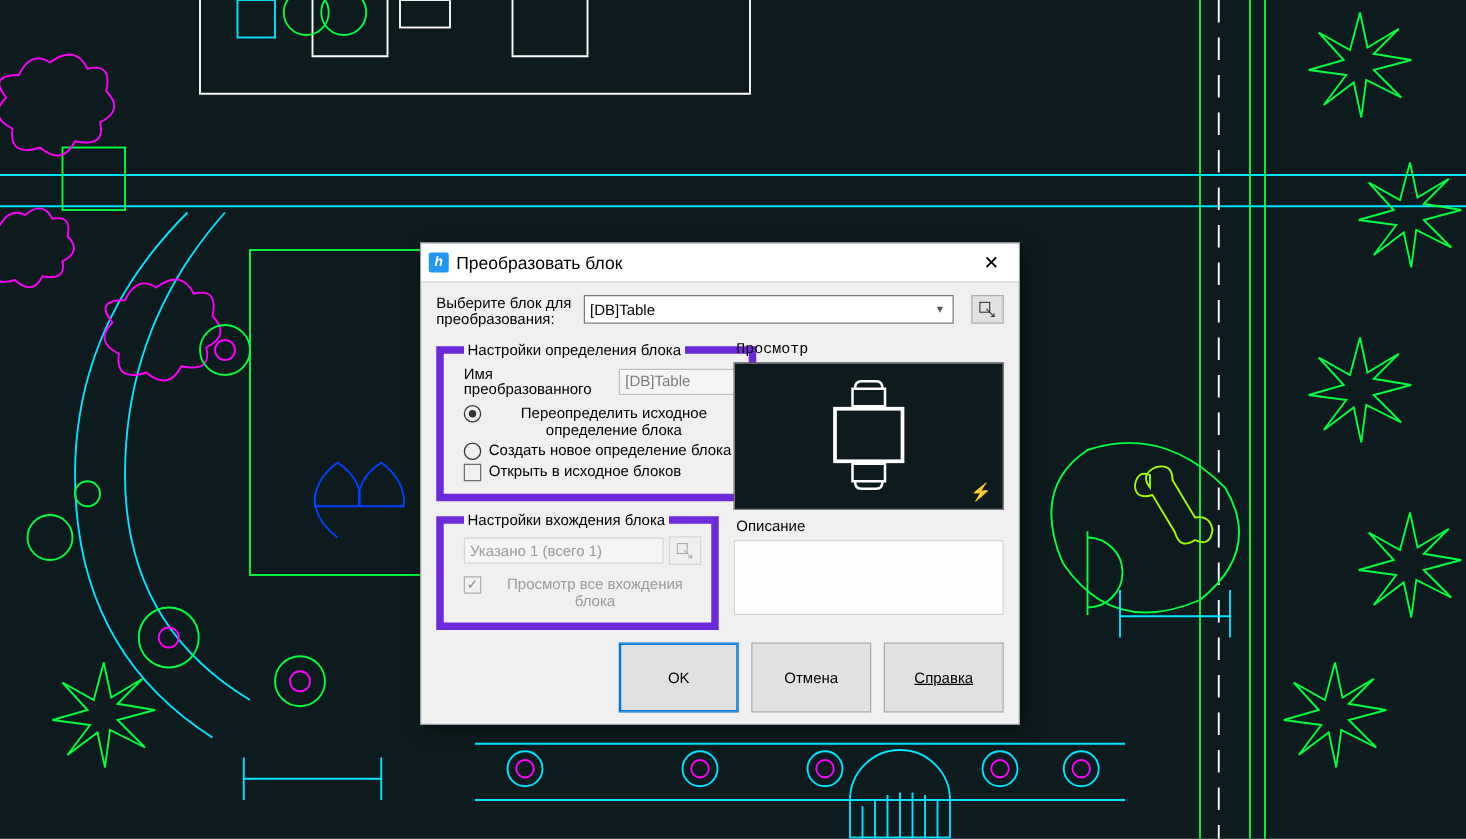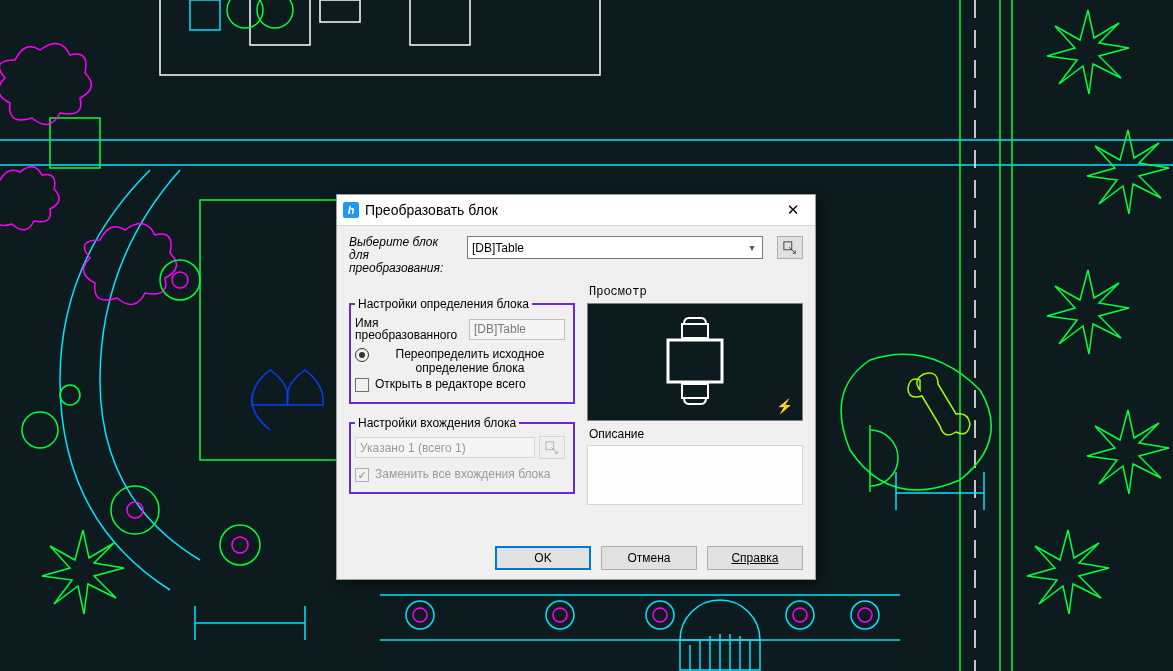--- a/index.html
+++ b/index.html
@@ -17,34 +17,34 @@
 
   
   .dlg{position:absolute;left:336px;top:194px;width:478px;height:384px;background:#f0f0f0;border:1px solid #9e9e9e;box-shadow:4px 4px 12px rgba(0,0,0,.5);}
   .titlebar{height:30px;background:#ffffff;display:flex;align-items:center;padding:0 0 0 6px;border-bottom:1px solid #d0d0d0;}
   .titlebar-icon{width:16px;height:16px;background:#2196f3;color:#fff;font-size:11px;font-style:italic;font-weight:bold;display:flex;align-items:center;justify-content:center;border-radius:2px;margin-right:6px;}
   .titlebar-text{flex:1;font-size:14px;}
   .titlebar-close{width:44px;height:30px;display:flex;align-items:center;justify-content:center;font-size:15px;cursor:default;}
 
   .body{padding:10px 12px 8px 12px;position:relative;height:calc(100% - 30px);box-sizing:border-box;}
   .row-select{display:flex;align-items:flex-start;gap:8px;}
-  .lbl-select{width:110px;line-height:13px;font-style:italic;}
+  .lbl-select{width:110px;line-height:13px;}
   .combo{flex:1;height:21px;border:1px solid #7a7a7a;background:#fff;display:flex;align-items:center;padding:0 4px;position:relative;}
   .combo-arrow{position:absolute;right:2px;top:2px;width:16px;height:16px;display:flex;align-items:center;justify-content:center;font-size:10px;color:#555;}
   .pickbtn{width:24px;height:21px;border:1px solid #adadad;background:#e1e1e1;display:flex;align-items:center;justify-content:center;margin-left:6px;}
   .pickbtn svg{width:14px;height:14px;}
 
   .cols{display:flex;gap:12px;margin-top:10px;}
   .col-l{width:226px;}
   .col-r{flex:1;}
 
-  fieldset{border:2px solid #6d28d9;margin:12px 0 8px 0;padding:6px 8px 8px 4px;}
+  fieldset{border:6px solid #6d28d9;margin:1px 0 8px 0;padding:6px 8px 8px 16px;}
   legend{font-size:12px;padding:0 3px;}
 
-  .row-name{display:flex;align-items:center;gap:6px;margin-bottom:6px;}
+  .row-name{display:flex;align-items:center;gap:22px;margin-bottom:6px;}
   .row-name .lbl{flex:1;line-height:12px;}
   .txtbox{width:86px;height:19px;border:1px solid #c0c0c0;background:#f5f5f5;color:#7a7a7a;padding:0 4px;display:flex;align-items:center;}
 
   .radio-row,.chk-row{display:flex;align-items:flex-start;gap:6px;margin:2px 0;line-height:14px;text-align:center;}
   .radio{width:12px;height:12px;border:1px solid #333;border-radius:50%;margin-top:1px;display:flex;align-items:center;justify-content:center;flex-shrink:0;}
   .radio.checked::after{content:"";width:6px;height:6px;background:#333;border-radius:50%;}
   .chk{width:12px;height:12px;border:1px solid #707070;margin-top:1px;flex-shrink:0;display:flex;align-items:center;justify-content:center;}
   .chk.disabled{border-color:#b0b0b0;background:#f0f0f0;}
   .chk.checked::after{content:"✓";font-size:11px;line-height:11px;color:#888;}
   .disabled-text{color:#9a9a9a;}
@@ -54,21 +54,21 @@
   .sel-btn{width:24px;height:21px;border:1px solid #d5d5d5;background:#efefef;display:flex;align-items:center;justify-content:center;}
 
   .preview-box{height:116px;border:1px solid #808080;background:#0d1b1e;position:relative;margin-bottom:6px;}
   .preview-box svg{position:absolute;inset:0;width:100%;height:100%;}
   .bolt{position:absolute;right:8px;bottom:6px;color:#ff9c00;font-size:14px;}
 
   .desc-title{margin:6px 0 4px 2px;}
   .desc-box{height:58px;border:1px solid #d5d5d5;background:#fdfdfd;}
 
   .btnbar{position:absolute;right:12px;bottom:10px;display:flex;gap:10px;}
-  .btn{min-width:74px;height:22px;border:1px solid #adadad;background:#e1e1e1;display:flex;align-items:center;justify-content:center;padding:0 10px;}
+  .btn{min-width:74px;height:22px;border:1px solid #adadad;background:#e1e1e1;display:flex;align-items:center;justify-content:center;padding:16px 10px;}
   .btn.default{border:1px solid #0078d7;box-shadow:inset 0 0 0 1px #0078d7;}
   .underline{text-decoration:underline;}
 </style>
 </head>
 <body>
 
 <div class="canvas">
 
   <svg class="bg">
 
@@ -217,42 +217,46 @@
           <div class="row-name">
             <div class="lbl">Имя преобразованного</div>
             <div class="txtbox">
                 <span>[DB]Table</span>
               </div>
           </div>
           <div class="radio-row">
             <div class="radio checked"></div>
             <div>Переопределить исходное определение блока</div>
           </div>
+          <div class="radio-row">
+            <div class="radio"></div>
+            <div>Создать новое определение блока</div>
+          </div>
           <div class="chk-row">
             <div class="chk"></div>
-            <div>Открыть в редакторе всего</div>
+            <div>Открыть в исходное блоков</div>
           </div>
         </fieldset>
 
         <fieldset>
           <legend>Настройки вхождения блока</legend>
           <div class="row-sel">
             <div class="sel-txt">
                 <span>Указано 1 (всего 1)</span>
               </div>
             <div class="sel-btn">
               <svg viewBox="0 0 16 16" width="14" height="14">
                   <rect x="1" y="1" width="9" height="9" fill="none" stroke="#aaa"></rect>
                   <path d="M7 7 L14 14 M11 14 L14 14 L14 11" stroke="#aaa" fill="none"></path>
                 </svg>
             </div>
           </div>
           <div class="chk-row">
             <div class="chk disabled checked"></div>
-            <div class="disabled-text">Заменить все вхождения блока</div>
+            <div class="disabled-text">Просмотр все вхождения блока</div>
           </div>
         </fieldset>
       </div>
 
       <div class="col-r">
         <div style="margin:0 0 4px 2px;font-family:Liberation Mono, monospace;">Просмотр</div>
         <div class="preview-box">
           <svg viewBox="0 0 210 116">
             <rect x="78" y="36" width="54" height="42" fill="none" stroke="#fff" stroke-width="3"></rect>
 

